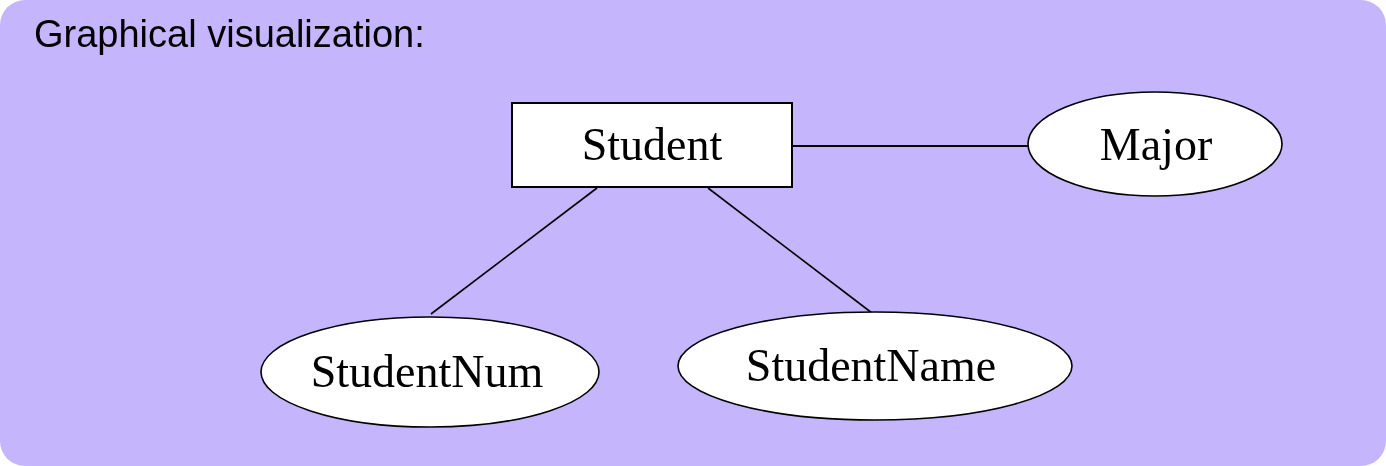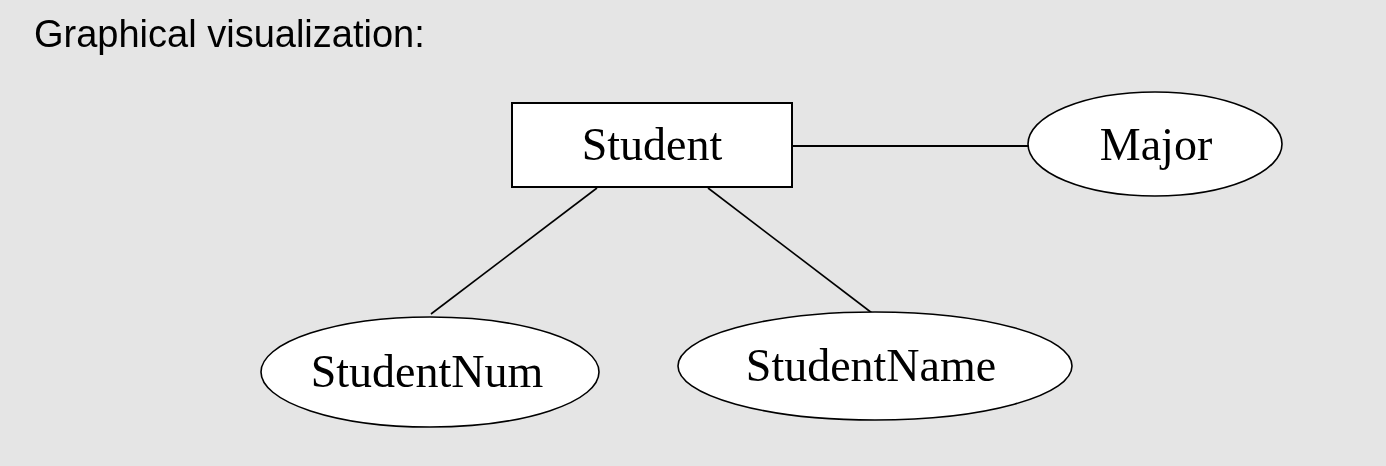--- a/index.html
+++ b/index.html
@@ -4,22 +4,23 @@
 <style>
   html, body {
     margin: 0;
     padding: 0;
     background: #ffffff;
   }
   .canvas {
     position: relative;
     width: 1386px;
     height: 466px;
-    background: #e5e5e5;
+    background: #c4b5fd;
     overflow: hidden;
+    border-radius: 25px;
   }
   svg { display: block; }
   .heading-text {
     font-family: "Liberation Sans", "DejaVu Sans", sans-serif;
     font-size: 38px;
     fill: #000000;
   }
   .node-label {
     font-family: "Liberation Serif", "DejaVu Serif", serif;
     font-size: 46px;

